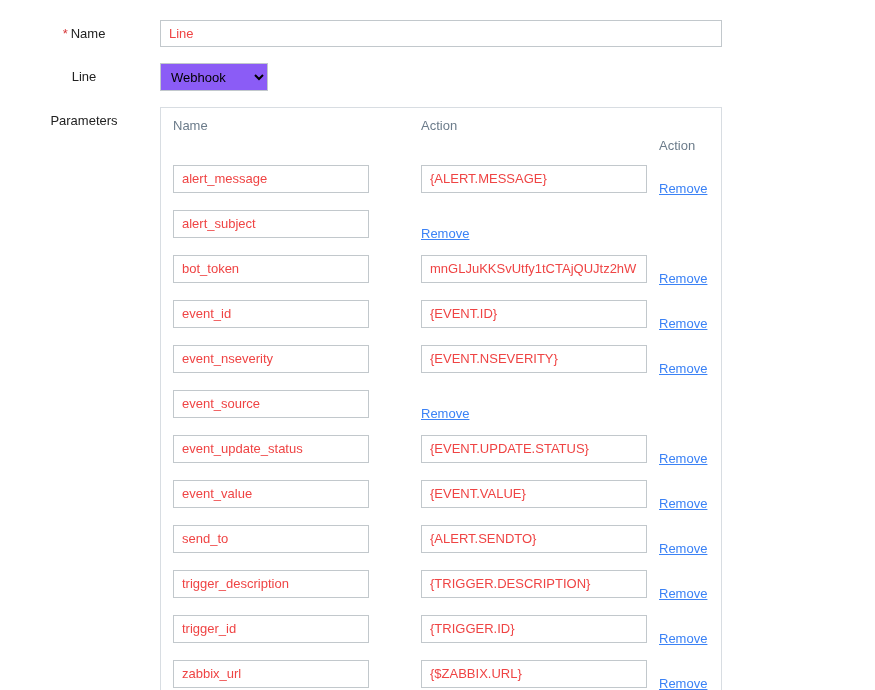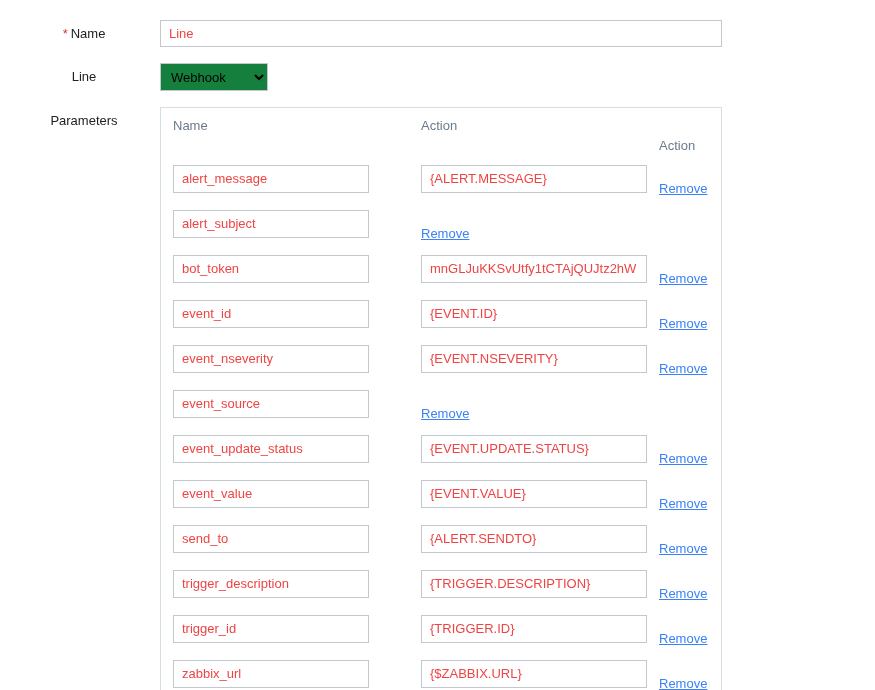--- a/index.html
+++ b/index.html
@@ -39,21 +39,21 @@
     background: #fff;
   }
   .name-input {
     width: 562px;
   }
   select {
     border: 1px solid #c2c8cc;
     padding: 4px 6px;
     font-size: 13px;
     font-family: inherit;
-    background: #15803d;
+    background: #8b5cf6;
     width: 108px;
     height: 28px;
   }
   .params-container {
     border: 1px solid #d8dde2;
     padding: 10px 12px 14px 12px;
     width: 562px;
   }
   .params-header {
     display: flex;

